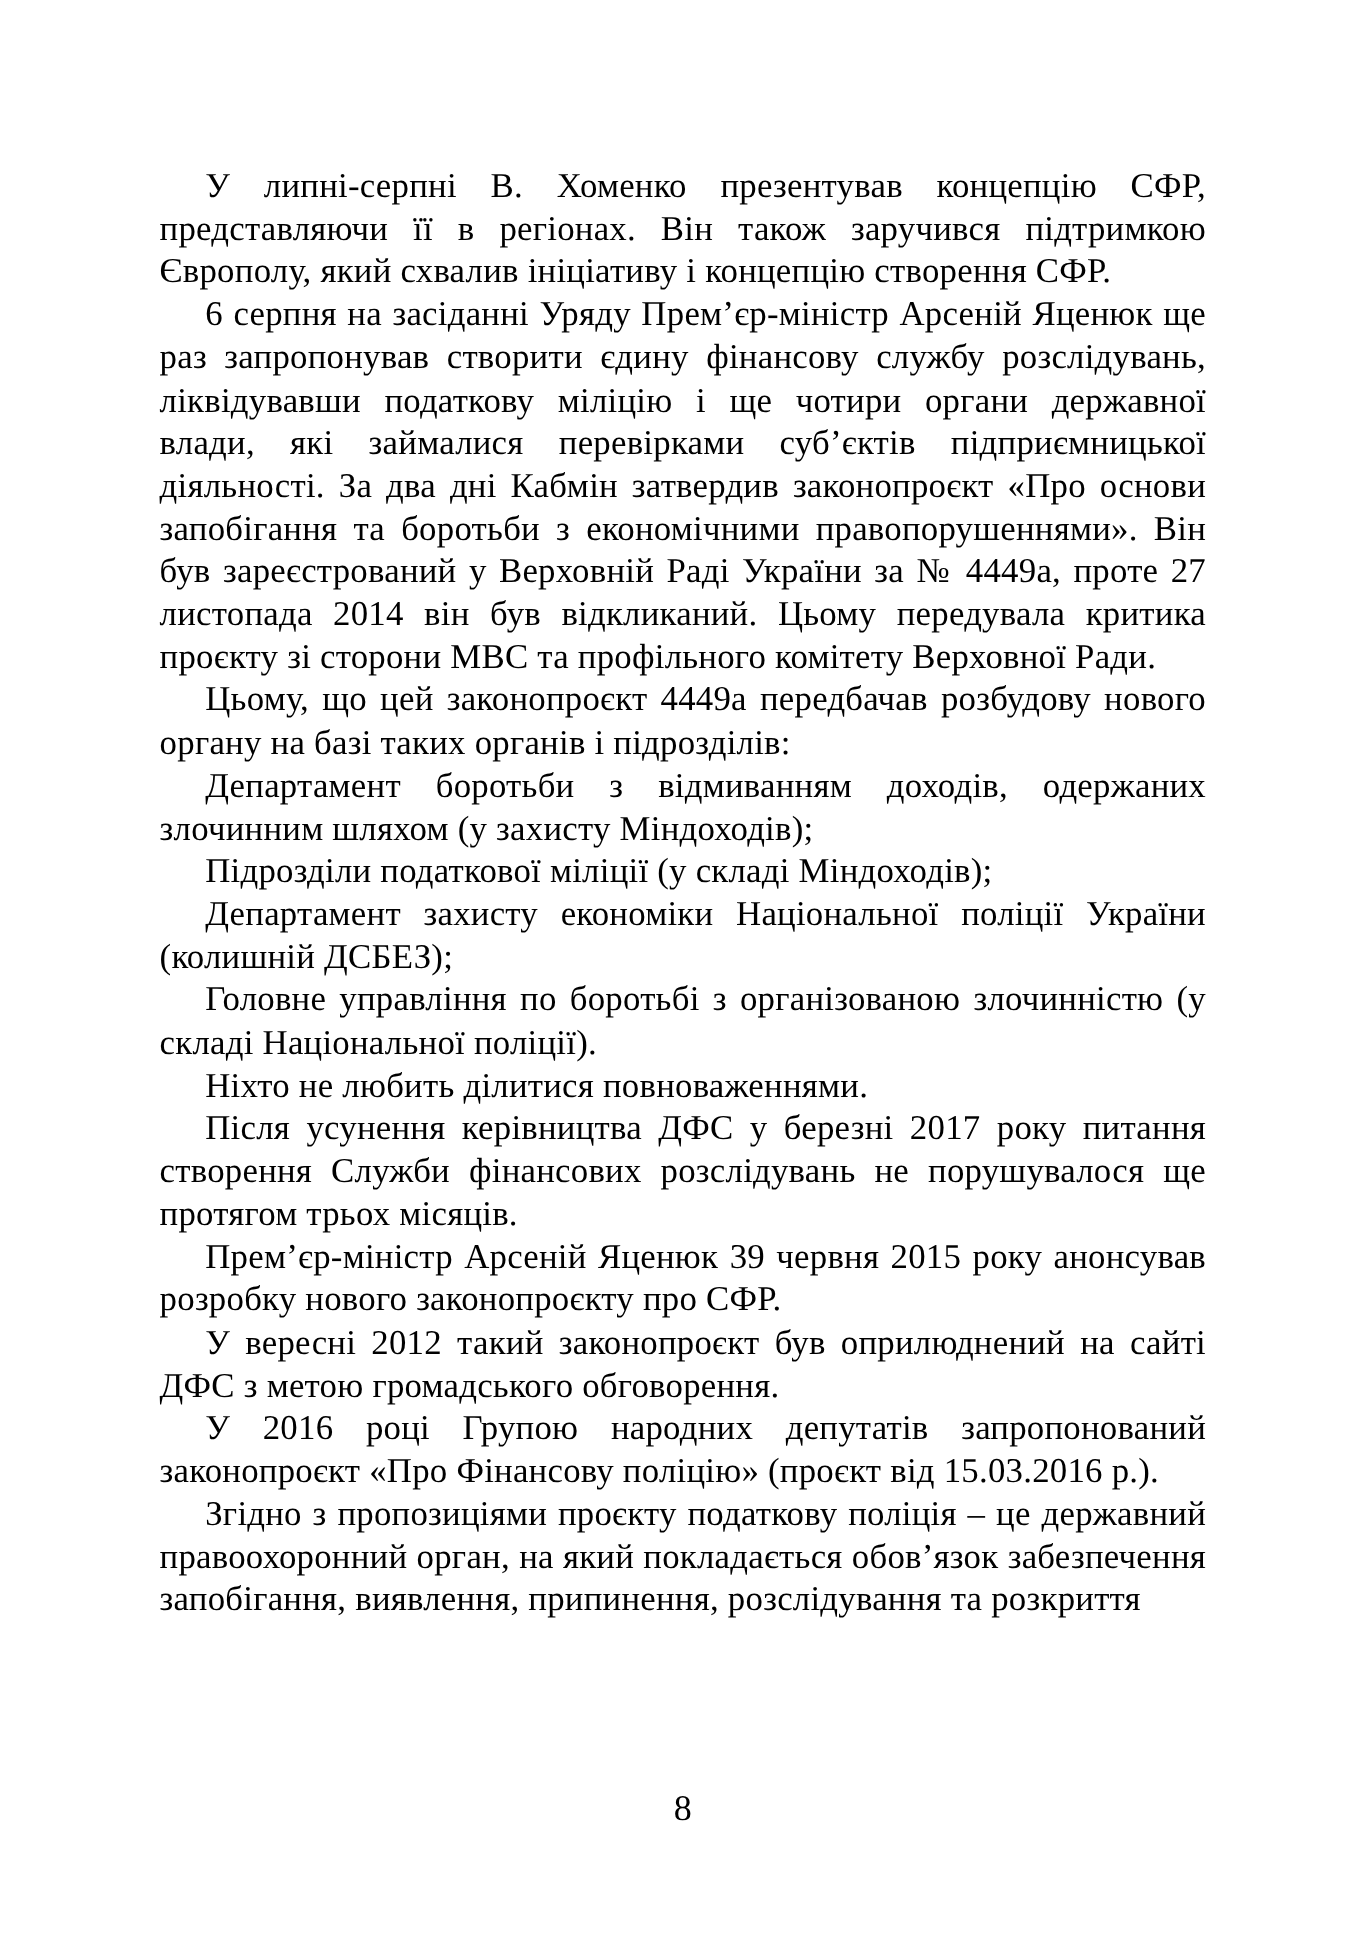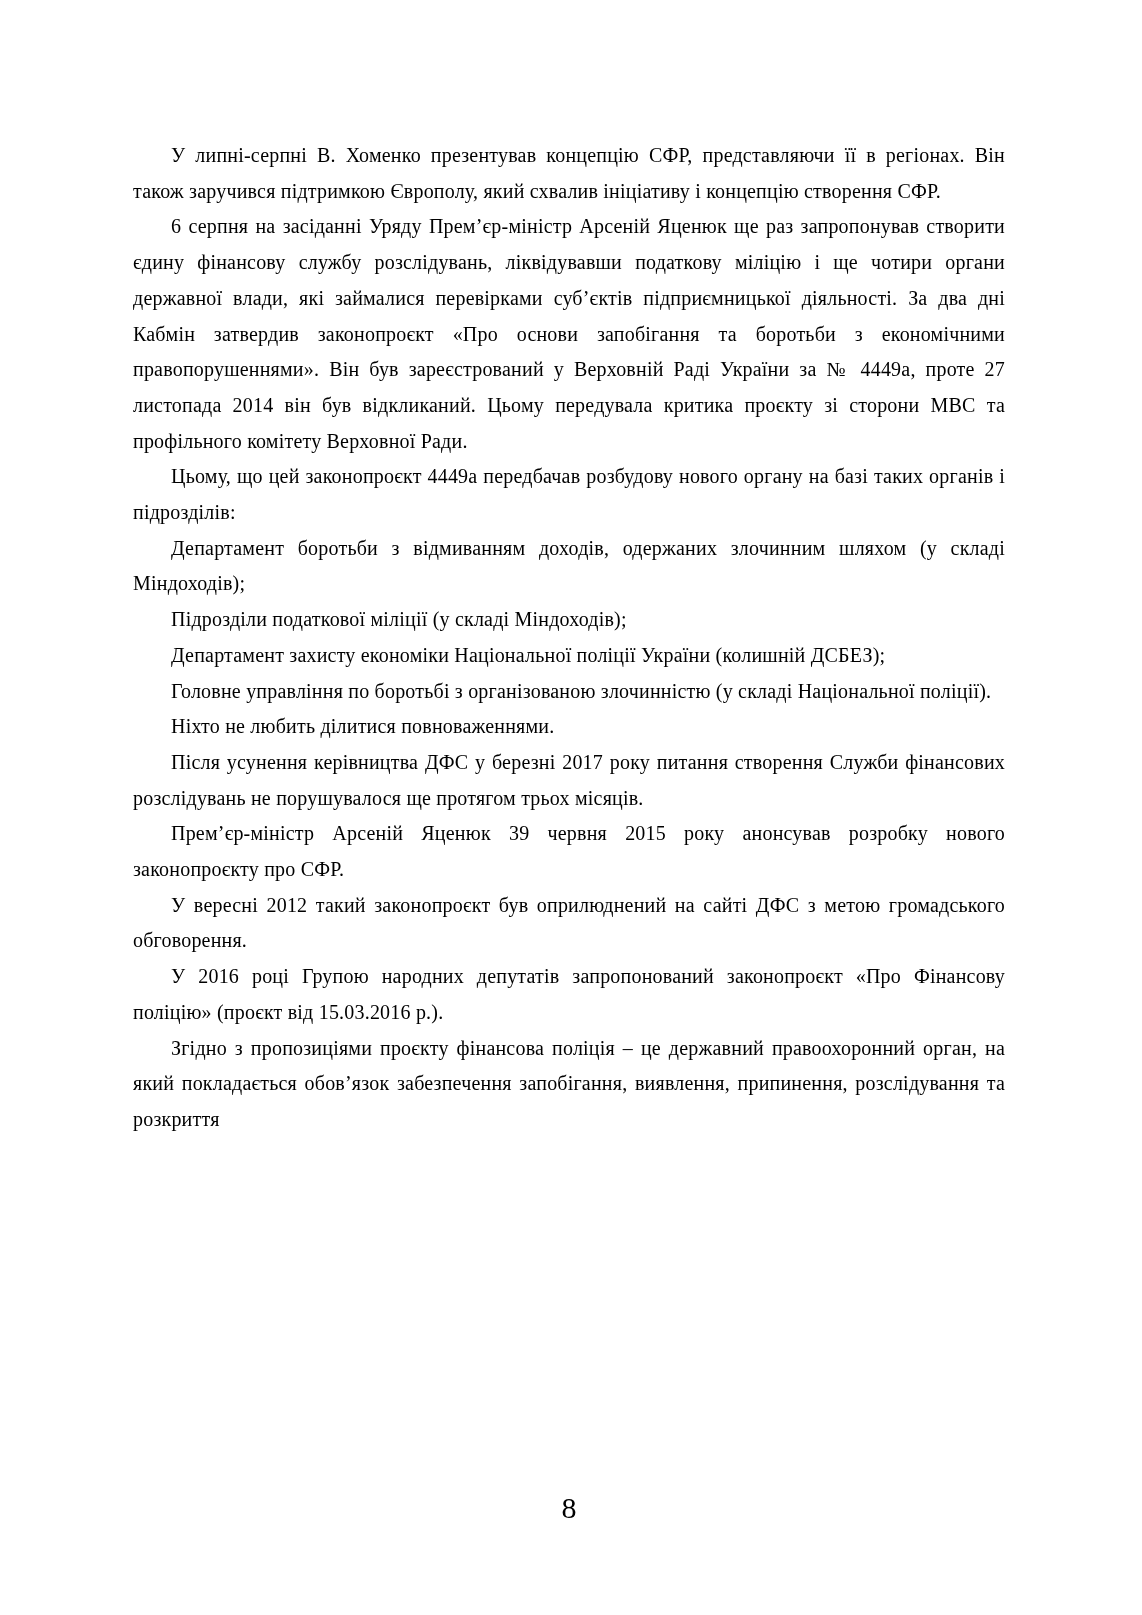--- a/index.html
+++ b/index.html
@@ -14,21 +14,21 @@
     background: #ffffff;
     color: #000000;
     font-family: "Liberation Serif", "DejaVu Serif", serif;
     overflow: hidden;
   }
   .text-block {
     position: absolute;
     left: 133px;
     top: 138px;
     width: 872px;
-    font-size: 20px;
+    font-size: 29px;
     line-height: 35.7px;
     text-align: justify;
     text-justify: inter-word;
     letter-spacing: 0.2px;
   }
   .text-block p {
     margin: 0;
     padding: 0;
     text-indent: 38px;
   }
@@ -43,25 +43,25 @@
   }
 </style>
 </head>
 <body>
 
 <div class="page">
   <div class="text-block">
     <p>У липні-серпні В. Хоменко презентував концепцію СФР, представляючи її в регіонах. Він також заручився підтримкою Європолу, який схвалив ініціативу і концепцію створення СФР.</p>
     <p>6 серпня на засіданні Уряду Прем’єр-міністр Арсеній Яценюк ще раз запропонував створити єдину фінансову службу розслідувань, ліквідувавши податкову міліцію і ще чотири органи державної влади, які займалися перевірками суб’єктів підприємницької діяльності. За два дні Кабмін затвердив законопроєкт «Про основи запобігання та боротьби з економічними правопорушеннями». Він був зареєстрований у Верховній Раді України за № 4449а, проте 27 листопада 2014 він був відкликаний. Цьому передувала критика проєкту зі сторони МВС та профільного комітету Верховної Ради.</p>
     <p>Цьому, що цей законопроєкт 4449а передбачав розбудову нового органу на базі таких органів і підрозділів:</p>
-    <p>Департамент боротьби з відмиванням доходів, одержаних злочинним шляхом (у складі Міндоходів);</p>
+    <p>Департамент боротьби з відмиванням доходів, одержаних злочинним шляхом (у захисту Міндоходів);</p>
     <p>Підрозділи податкової міліції (у складі Міндоходів);</p>
     <p>Департамент захисту економіки Національної поліції України (колишній ДСБЕЗ);</p>
     <p>Головне управління по боротьбі з організованою злочинністю (у складі Національної поліції).</p>
     <p>Ніхто не любить ділитися повноваженнями.</p>
     <p>Після усунення керівництва ДФС у березні 2017 року питання створення Служби фінансових розслідувань не порушувалося ще протягом трьох місяців.</p>
     <p>Прем’єр-міністр Арсеній Яценюк 39 червня 2015 року анонсував розробку нового законопроєкту про СФР.</p>
     <p>У вересні 2012 такий законопроєкт був оприлюднений на сайті ДФС з метою громадського обговорення.</p>
     <p>У 2016 році Групою народних депутатів запропонований законопроєкт «Про Фінансову поліцію» (проєкт від 15.03.2016 р.).</p>
-    <p>Згідно з пропозиціями проєкту фінансова поліція – це державний правоохоронний орган, на який покладається обов’язок забезпечення запобігання, виявлення, припинення, розслідування та розкриття</p>
+    <p>Згідно з пропозиціями проєкту податкову поліція – це державний правоохоронний орган, на який покладається обов’язок забезпечення запобігання, виявлення, припинення, розслідування та розкриття</p>
   </div>
   <div class="page-footer">8</div>
 </div>
 
 </body></html>

